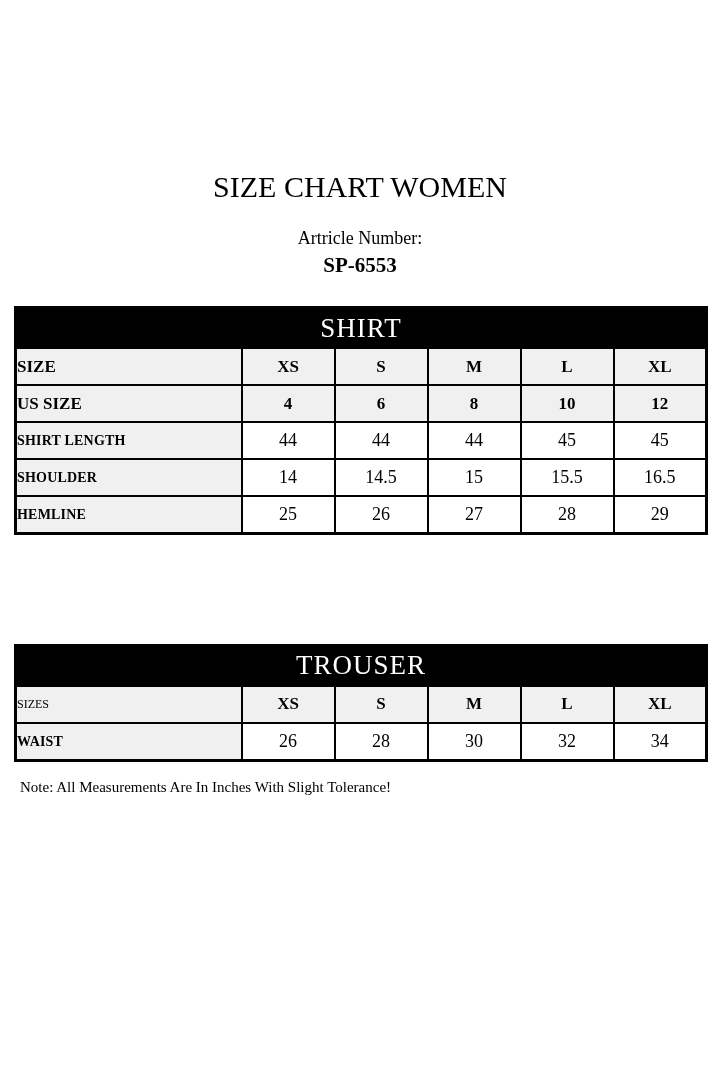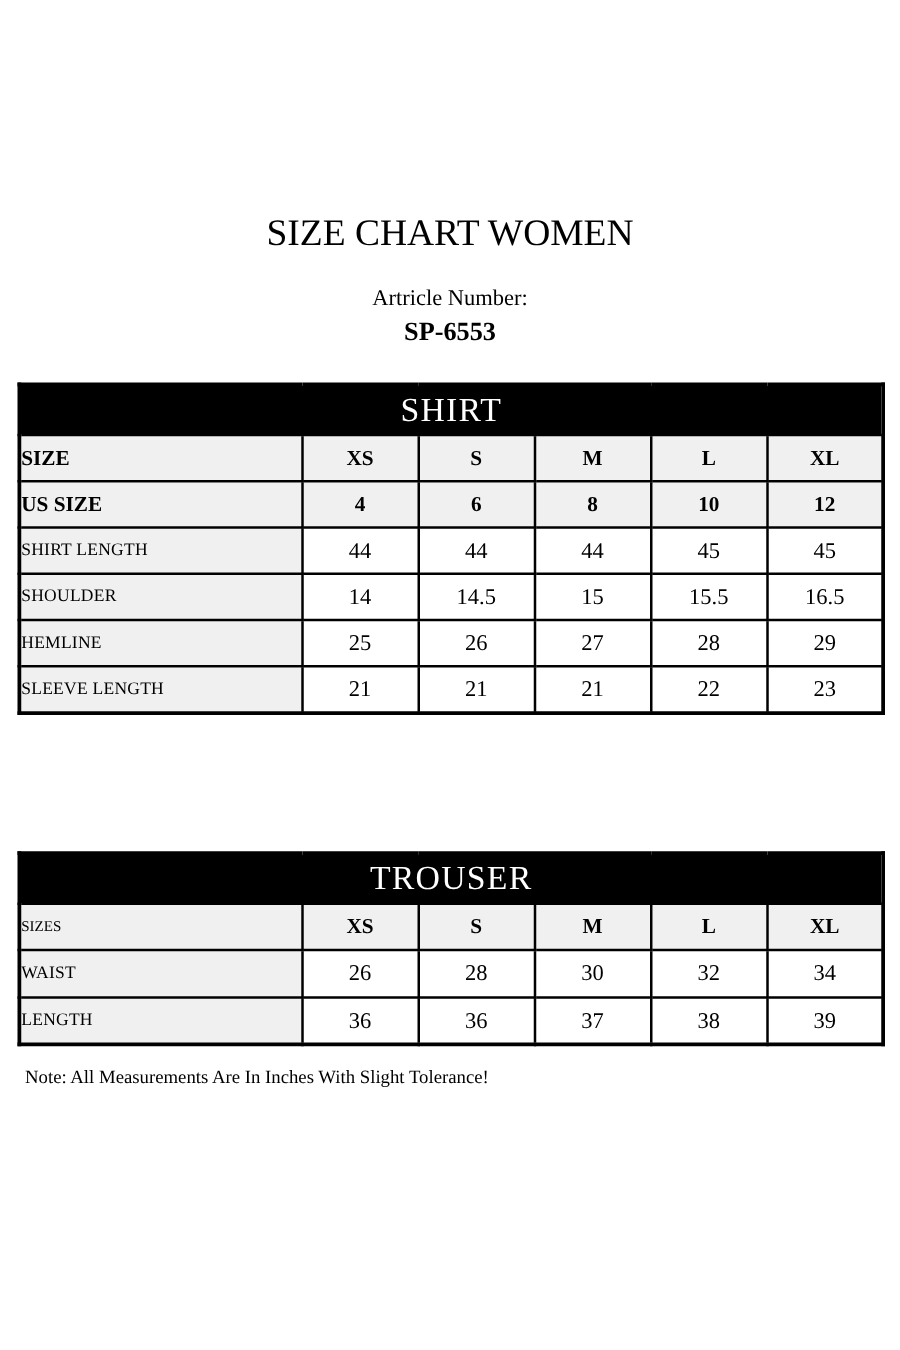--- a/index.html
+++ b/index.html
@@ -67,21 +67,21 @@
 
   td.lbl {
     background: #f0f0f0;
     text-align: left;
     padding-left: 4px;
   }
   td.val { text-align: center; background: #ffffff; }
   tr.size-row td { background: #f0f0f0; }
 
   .t-bold { font-weight: 700; font-size: 17px; }
-  .t-reg-label { font-weight: 400; font-size: 14px; letter-spacing: 0.2px; }
+  .t-reg-label { font-weight: 700; font-size: 14px; letter-spacing: 0.2px; }
   .t-reg-label-lg { font-weight: 400; font-size: 12px; }
   .t-val { font-weight: 400; font-size: 18px; }
 
   .note {
     margin-top: 16px;
     margin-left: 20px;
     font-size: 15px;
     line-height: 1.2;
   }
 </style>
@@ -142,28 +142,20 @@
         <td class="val t-val">16.5</td>
       </tr>
       <tr class="meas-row">
         <td class="lbl t-reg-label">HEMLINE</td>
         <td class="val t-val">25</td>
         <td class="val t-val">26</td>
         <td class="val t-val">27</td>
         <td class="val t-val">28</td>
         <td class="val t-val">29</td>
       </tr>
-      <tr class="meas-row">
-        <td class="lbl t-reg-label">SLEEVE LENGTH</td>
-        <td class="val t-val">21</td>
-        <td class="val t-val">21</td>
-        <td class="val t-val">21</td>
-        <td class="val t-val">22</td>
-        <td class="val t-val">23</td>
-      </tr>
     </tbody>
   </table>
 
   <table class="size-table trouser-table">
     <colgroup>
       <col class="c-label">
         <col class="c-val">
         <col class="c-val">
         <col class="c-val">
         <col class="c-val">
@@ -184,26 +176,18 @@
       </tr>
 
       <tr class="meas-row">
         <td class="lbl t-reg-label">WAIST</td>
         <td class="val t-val">26</td>
         <td class="val t-val">28</td>
         <td class="val t-val">30</td>
         <td class="val t-val">32</td>
         <td class="val t-val">34</td>
       </tr>
-      <tr class="meas-row">
-        <td class="lbl t-reg-label">LENGTH</td>
-        <td class="val t-val">36</td>
-        <td class="val t-val">36</td>
-        <td class="val t-val">37</td>
-        <td class="val t-val">38</td>
-        <td class="val t-val">39</td>
-      </tr>
     </tbody>
   </table>
 
   <div class="note">Note: All Measurements Are In Inches With Slight Tolerance!</div>
 
 </div>
 
 </body></html>

